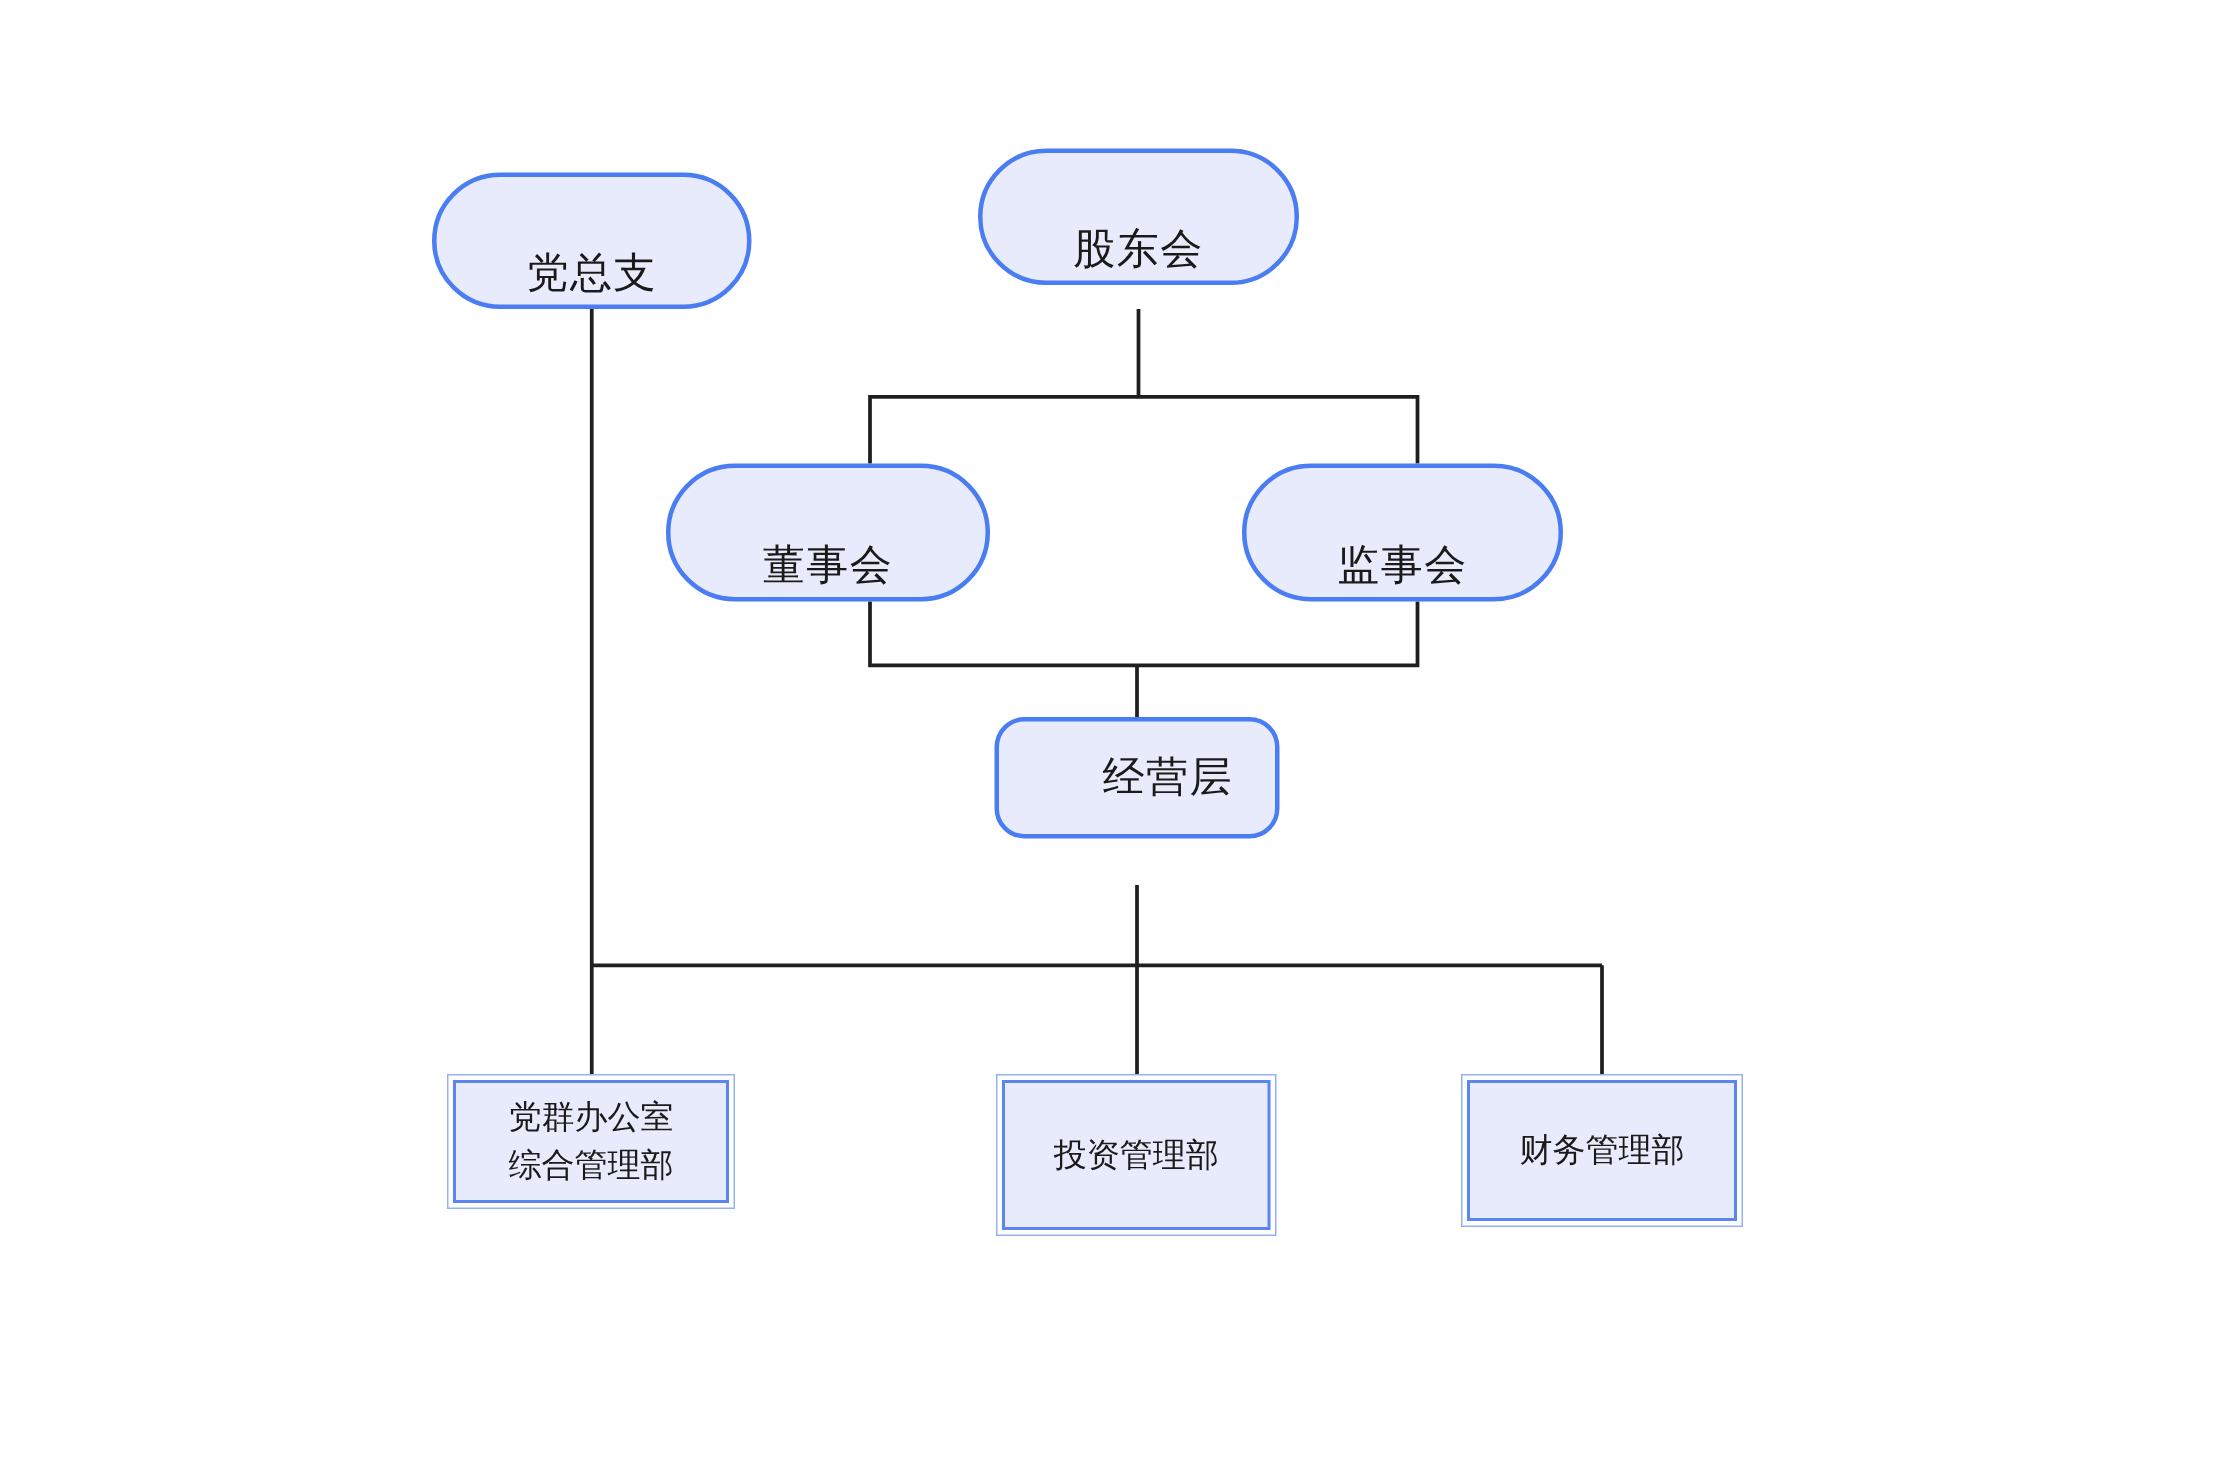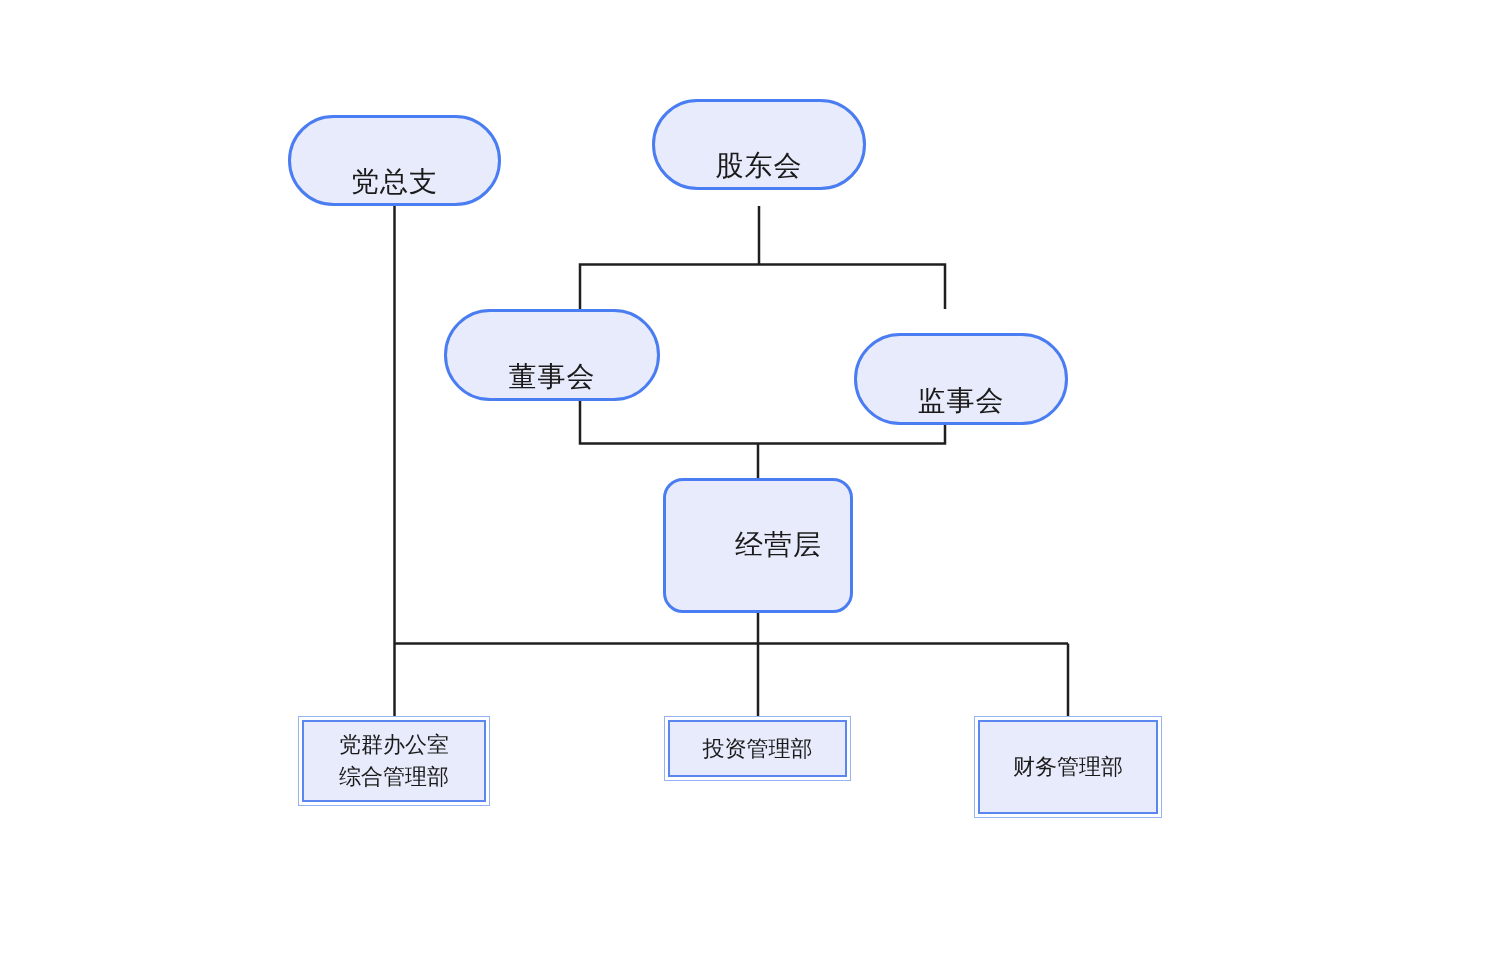--- a/index.html
+++ b/index.html
@@ -55,24 +55,24 @@
     background:var(--node-fill);
     border:2px solid var(--dept-inner-border);
     font-size:22px;
   }
   .label{white-space:pre-line;text-align:center;line-height:1.45;}
 
   
   .n-party-branch{left:288px;top:115px;width:213px;height:91px;}
   .n-shareholders{left:652px;top:99px;width:214px;height:91px;}
   .n-directors{left:444px;top:309px;width:216px;height:92px;}
-  .n-supervisors{left:854px;top:309px;width:214px;height:92px;margin-top:24px;}
-  .n-management{left:663px;top:478px;width:190px;height:135px;padding-left:41px;}
+  .n-supervisors{left:828px;top:309px;width:214px;height:92px;}
+  .n-management{left:663px;top:478px;width:190px;height:81px;padding-left:41px;}
   .n-party-office{left:298px;top:716px;width:192px;height:90px;}
-  .n-investment{left:664px;top:716px;width:187px;height:65px;}
+  .n-investment{left:664px;top:716px;width:187px;height:108px;}
   .n-finance{left:974px;top:716px;width:188px;height:102px;}
 </style>
 </head>
 <body>
 
 <div class="canvas">
 
   <svg class="edges" viewBox="0 0 1488 978" aria-hidden="true">
     <path d="M394.5,206 L394.5,716"></path>
     <path d="M759,206 L759,264.5"></path>

